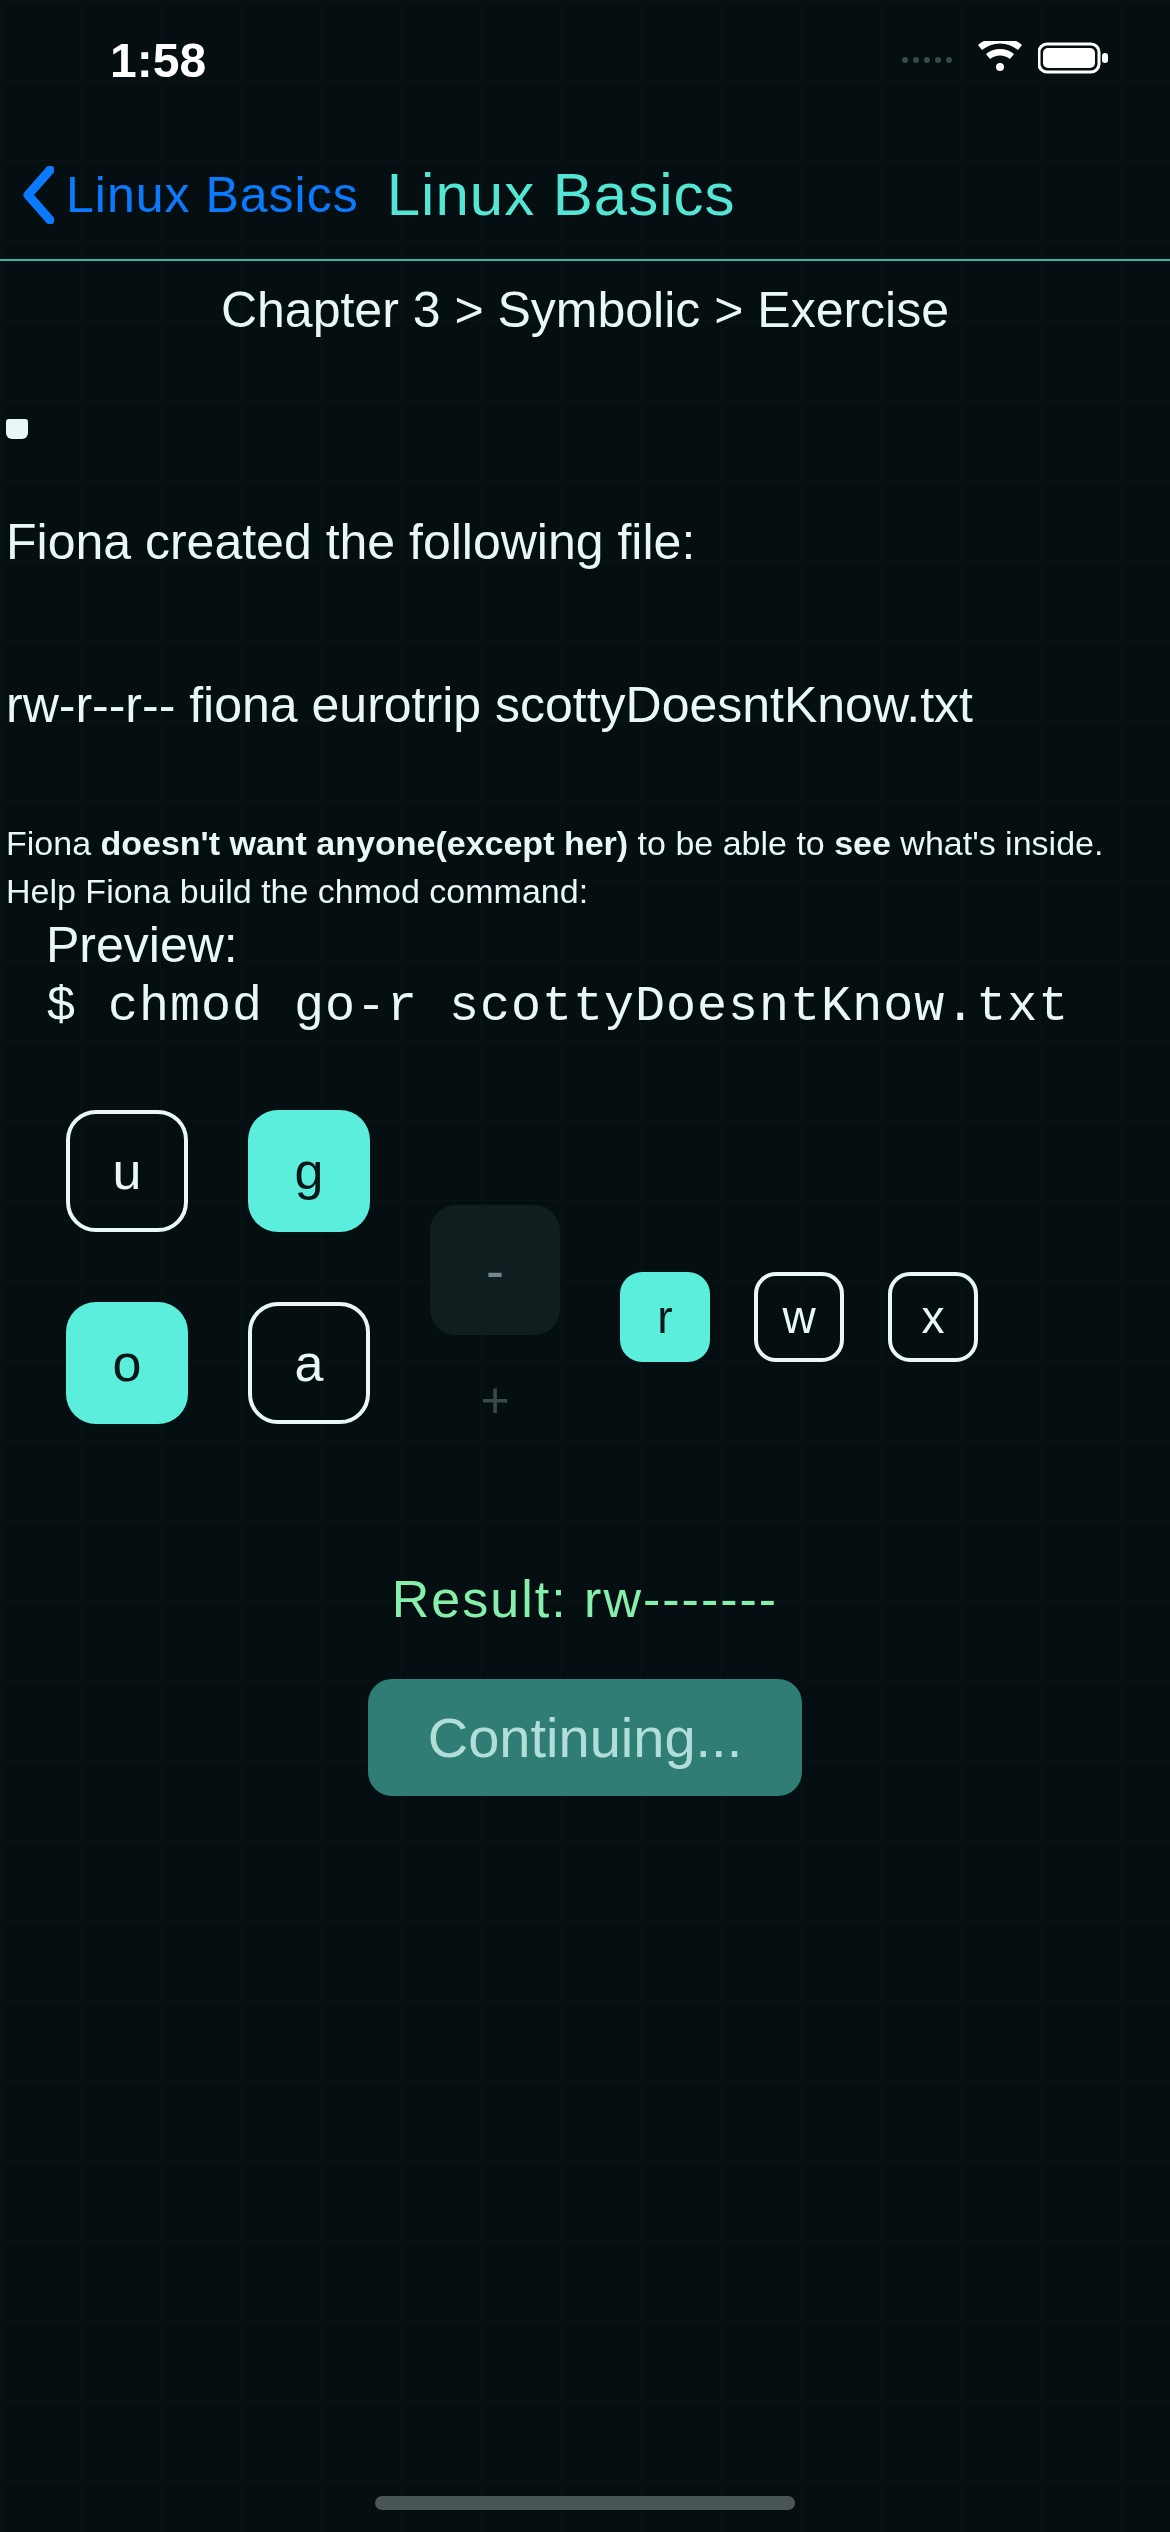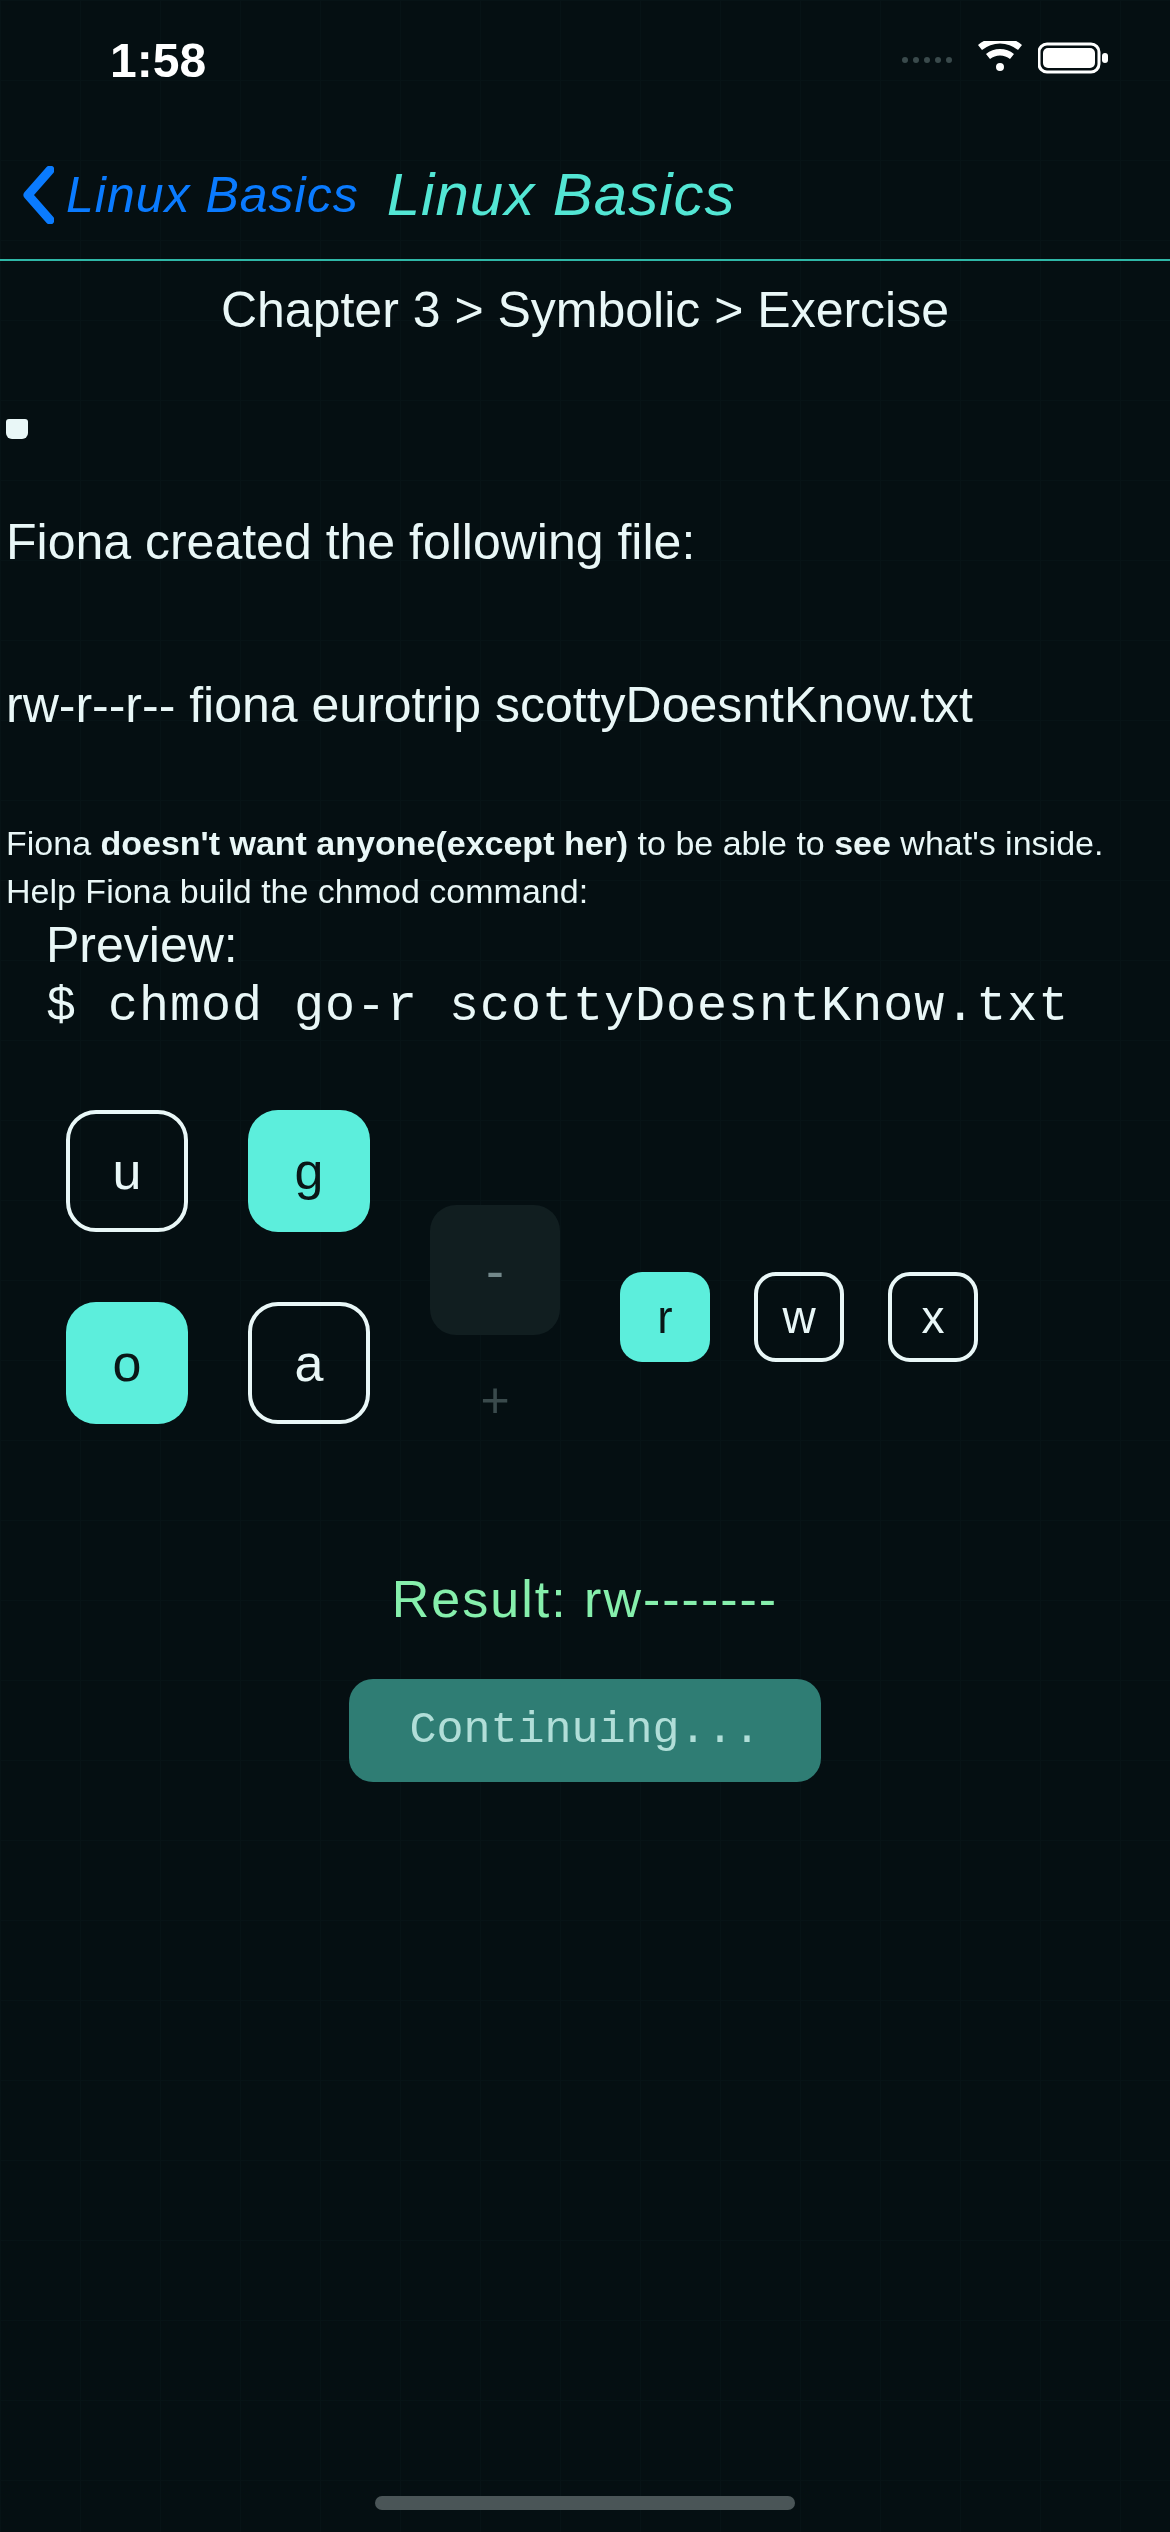--- a/index.html
+++ b/index.html
@@ -45,21 +45,20 @@
   }
   .dots { display:flex; gap:5px; margin-right:10px;}
   .dots span{ width:6px; height:6px; border-radius:50%; background:#3a4a4c;}
   .nav-bar {
     display: flex;
     align-items: center;
     padding: 40px 20px 30px 20px;
     gap: 8px;
     position: relative;
     z-index: 2;
-    font-style: italic;
   }
   .back-chevron { display:inline-flex; }
   .back-label {
     color: #0a7bff;
     font-size: 50px;
     letter-spacing: 1px;
     margin-left: 4px;
   }
   .page-title {
     color: #53e6d4;
@@ -187,29 +186,28 @@
     margin-top: 140px;
     font-size: 52px;
     color: #86efac;
     letter-spacing: 2px;
   }
   .continue-btn {
     display: block;
     margin: 50px auto 0 auto;
     background: #2e8077;
     color: #0d2b28;
-    font-size: 45px;
+    font-size: 56px;
     padding: 26px 60px;
     border: none;
     border-radius: 24px;
     cursor: pointer;
     color:#173f3a;
     color:#b8e4de;
     color:#0d2b28;
-    font-family:Liberation Mono, monospace;
   }
   .continue-btn { color:#0d2b28; }
   .continue-btn span{ color:#b8e4de; opacity:0.95;}
   .continue-btn{ color:#b8e4de; }
   .continue-btn{ color:#0e322e; }
   
   .continue-btn { color:#bfe9e2; background:#2f7d74; }
   .continue-btn { font-weight:400; }
 
   .home-indicator {

